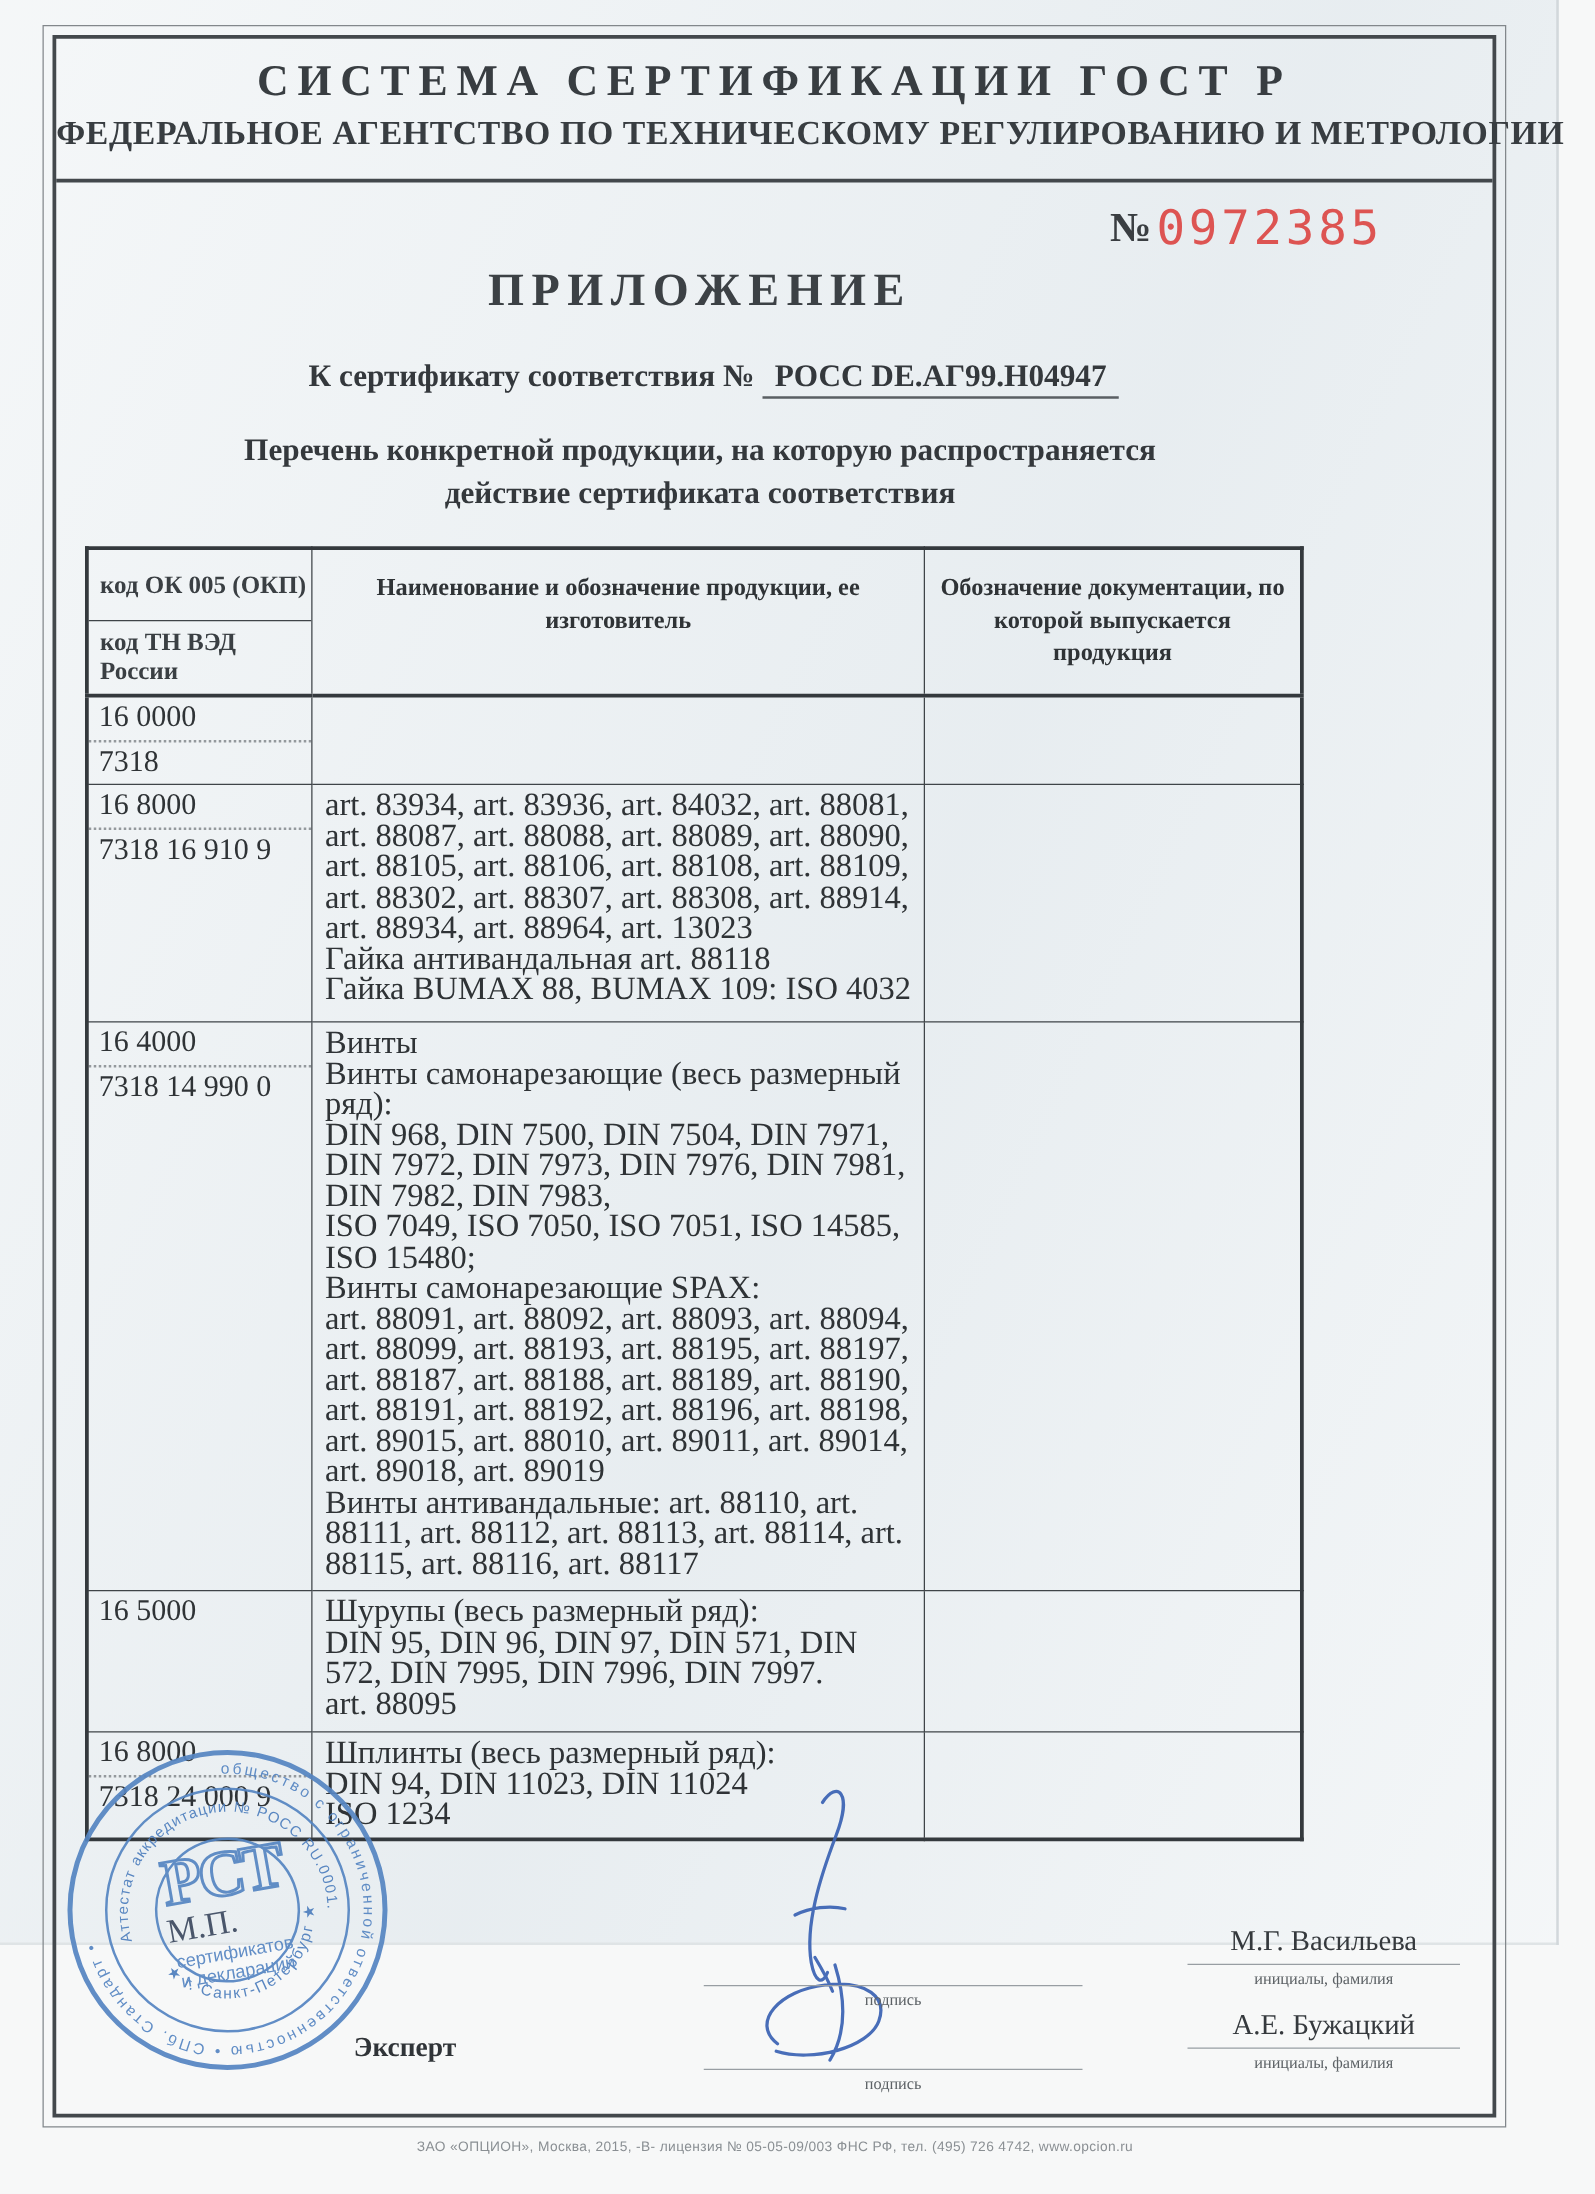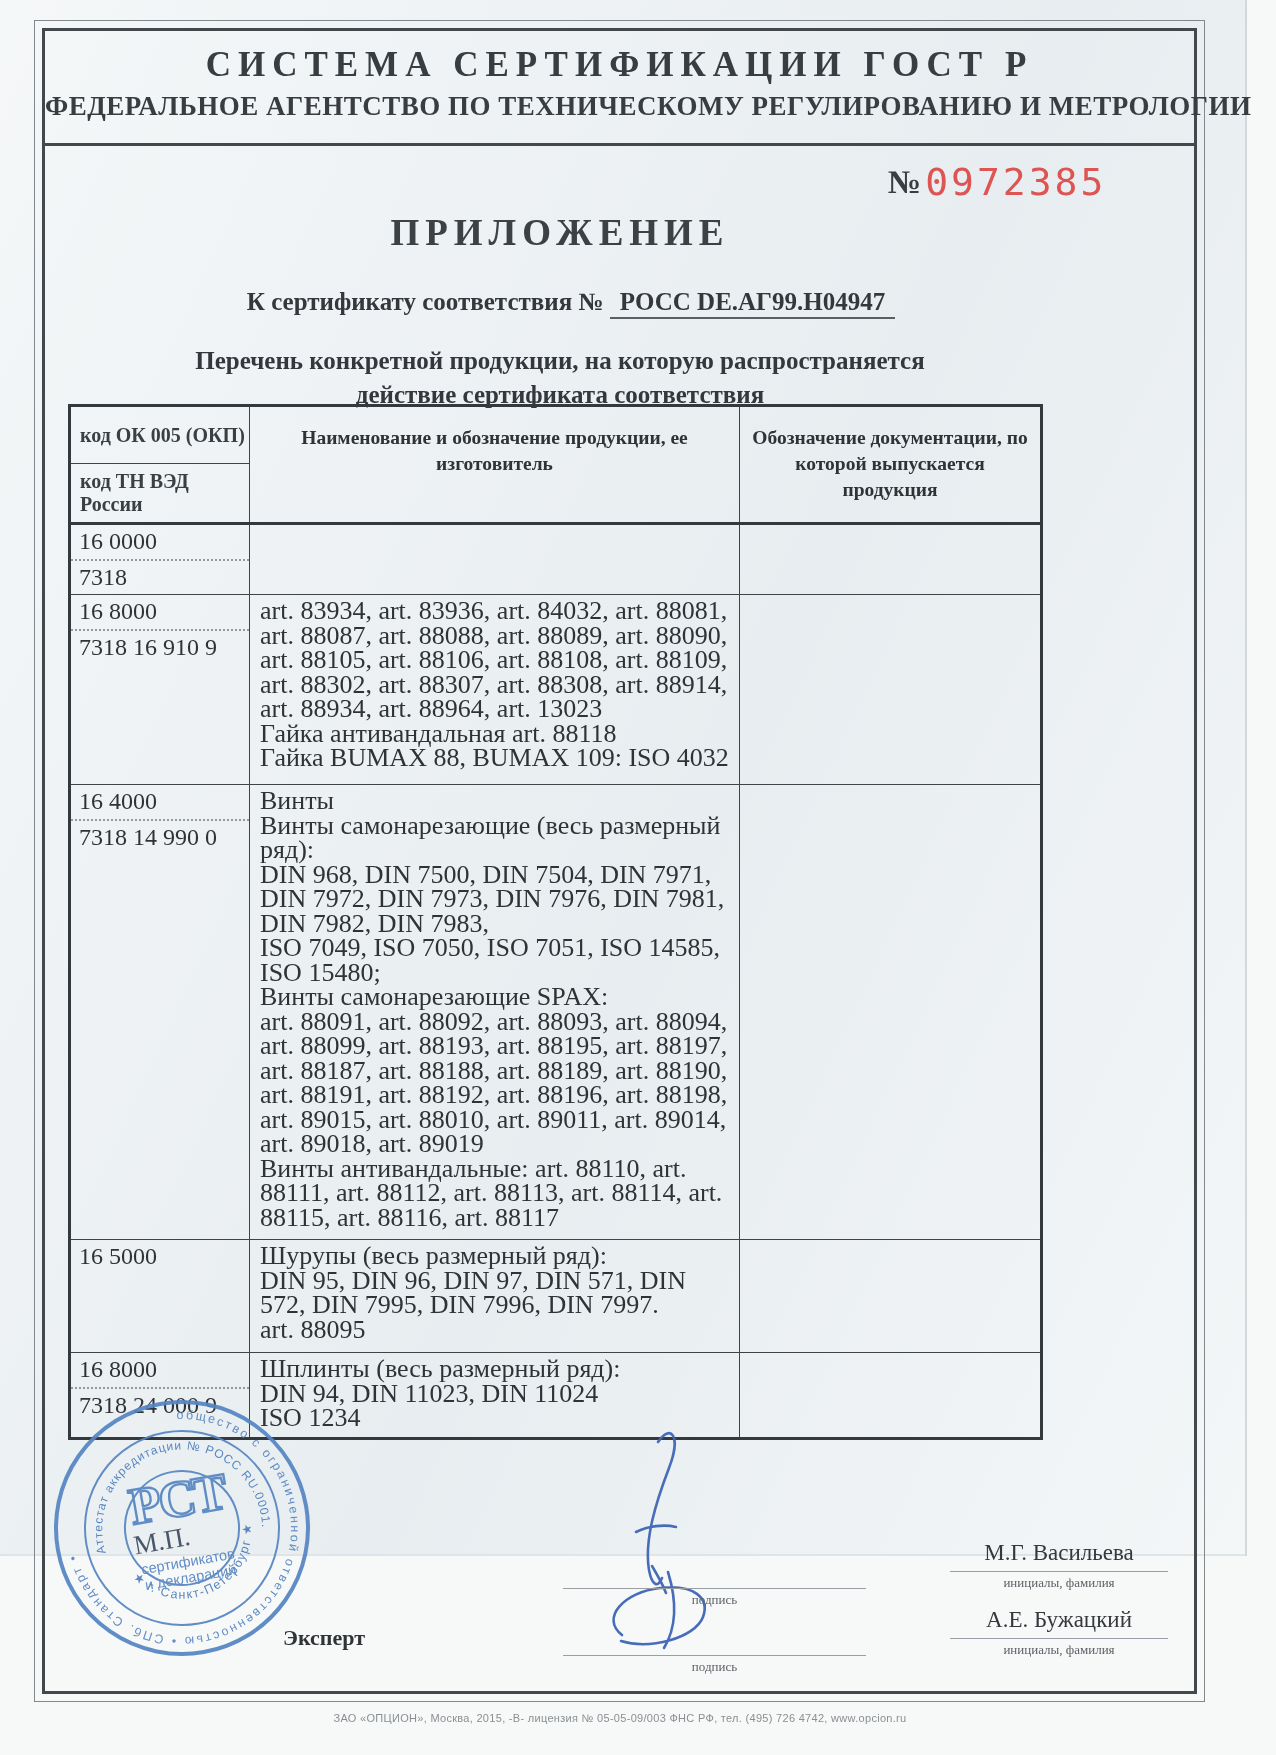--- a/index.html
+++ b/index.html
@@ -19,21 +19,21 @@
   .numline .nosign{font-size:33px;font-weight:bold;color:#3a3e42;}
   .numline .digits{font-family:"DejaVu Sans Mono", monospace;font-size:38px;color:#dd5452;letter-spacing:3px;vertical-align:-2px;}
 
   .appendix-title{position:absolute;left:0;top:211px;width:1120px;text-align:center;
     font-size:37px;font-weight:bold;letter-spacing:6px;color:#3c4145;}
   .cert-line{position:absolute;left:0;top:288px;width:1120px;text-align:center;font-size:25px;font-weight:bold;color:#34383c;margin-left:11px;}
   .cert-line .cert-no{font-weight:bold;border-bottom:2px solid #5a5f63;padding:0 10px 2px 10px;}
   .subtitle{position:absolute;left:0;top:344px;width:1120px;text-align:center;
     font-size:25px;font-weight:bold;color:#34383c;line-height:34px;}
 
-  table.prod{position:absolute;left:68px;top:404px;width:972px;border-collapse:collapse;table-layout:fixed;
+  table.prod{position:absolute;left:68px;top:437px;width:972px;border-collapse:collapse;table-layout:fixed;
     border:3px solid #34393d;}
   table.prod td{border:1.5px solid #3f4448;vertical-align:top;color:#2f3336;}
   tr.hdr td{border-bottom:3px solid #34393d;}
   .hcell{font-weight:bold;text-align:center;font-size:19.5px;line-height:26px;color:#3a3f43;padding:18px 6px;}
   .col1hdr{padding:0;}
   .okp-h{height:56px;border-bottom:1.5px solid #3f4448;display:flex;align-items:center;padding-left:9px;
     font-weight:bold;font-size:20px;color:#3a3f43;}
   .tnved-h{height:58px;display:flex;align-items:center;padding-left:9px;font-weight:bold;font-size:20px;color:#3a3f43;}
   .codecell{padding:0;font-size:24px;}
   .code-okp{padding:3px 4px 4px 8px;border-bottom:2px dotted #94999d;}

